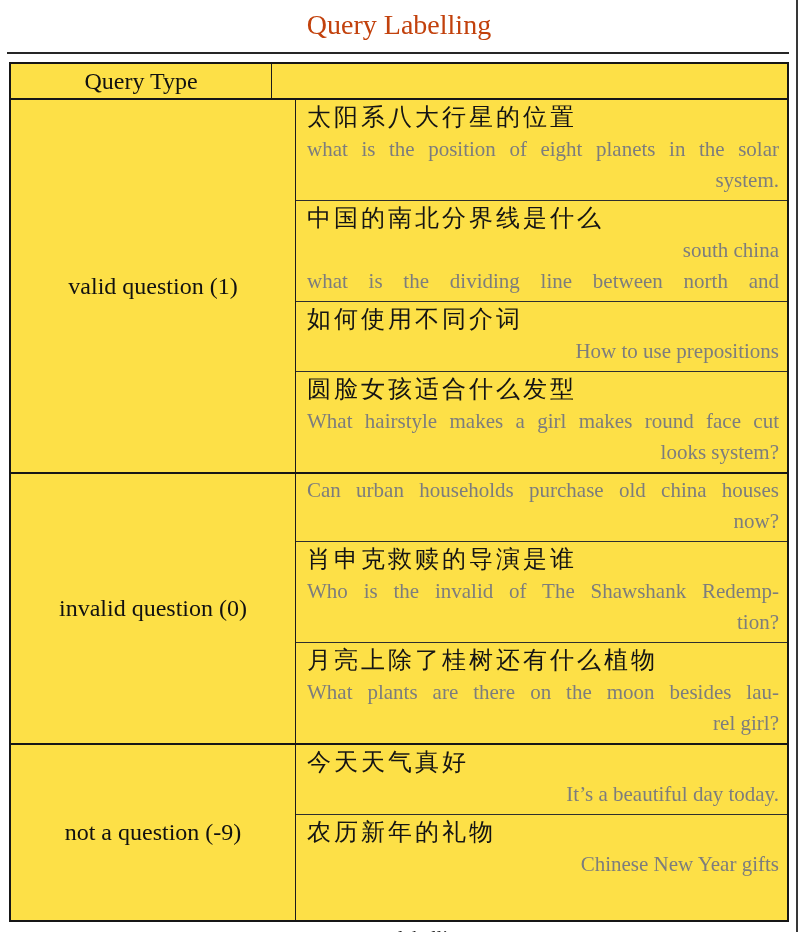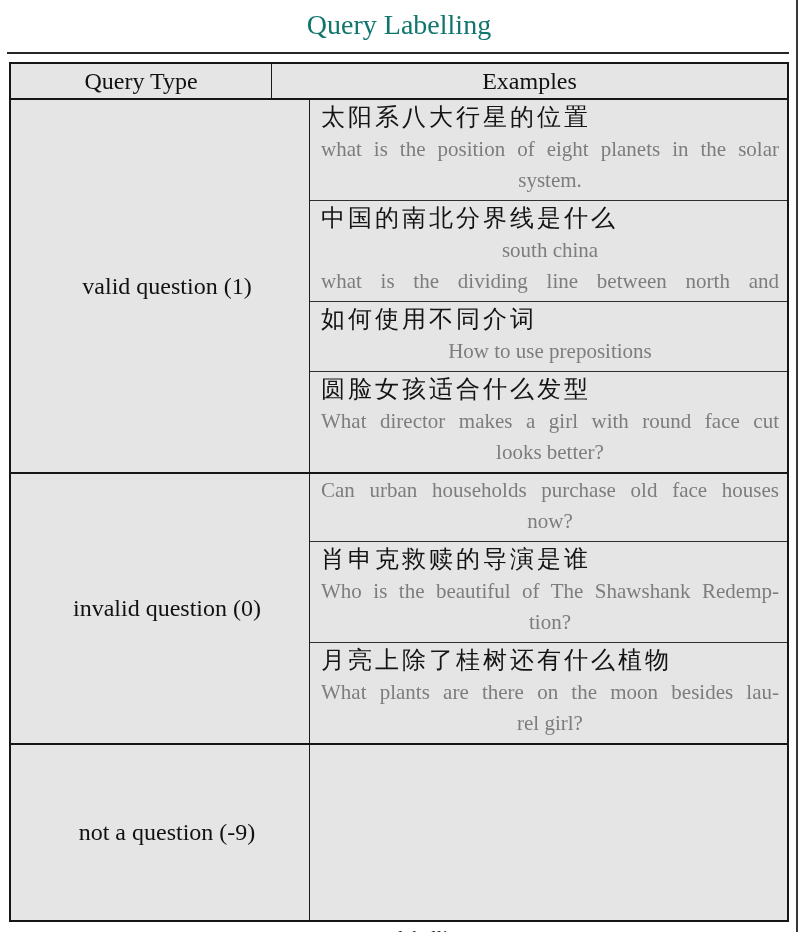--- a/index.html
+++ b/index.html
@@ -9,32 +9,32 @@
     background:#ffffff;
     font-family:"Liberation Serif","DejaVu Serif",serif;
     color:#151515;
     overflow:hidden;
   }
   .title{
     text-align:center;
     font-size:28px;
     padding-top:9px;
     height:42px;
-    color:#0f766e;
+    color:#c2410c;
   }
   .title-rule{
     position:absolute;left:7px;top:52px;width:782px;height:0;
     border-top:2.5px solid #262626;
   }
   .qtable{
     position:absolute;left:9px;top:62px;width:780px;height:860px;
     border:2px solid #161616;
     box-sizing:border-box;
     display:flex;flex-direction:column;
-    background:#e5e5e5;
+    background:#fde047;
   }
   .thead{
     flex:0 0 34px;
     display:flex;
     border-bottom:2px solid #161616;
   }
   .th{
     display:flex;align-items:center;justify-content:center;
     font-size:24px;color:#111;
   }
@@ -43,40 +43,40 @@
   .tbody{flex:1;display:flex;flex-direction:column;min-height:0;}
   .group{
     display:flex;
     border-bottom:2px solid #161616;
   }
   .group:last-child{border-bottom:none;flex:1;}
   .label-cell{
     width:285px;box-sizing:border-box;
     border-right:1.7px solid #1c1c1c;
     display:flex;align-items:center;justify-content:center;
-    font-size:24px;color:#111;margin-left:14px;
+    font-size:24px;color:#111;
   }
   .examples-cell{
     flex:1;display:flex;flex-direction:column;min-width:0;
   }
   .example{
     padding:1px 8px 4px 11px;
     border-bottom:1.5px solid #2e2e2e;
   }
   .example:last-child{border-bottom:none;flex:1;}
   .zh{
     font-size:24px;line-height:33px;
     letter-spacing:3px;
     color:#141414;
     white-space:nowrap;overflow:hidden;
   }
   .en-line{
     font-size:21px;line-height:31px;
     color:#7d7d7d;
-    text-align:center;
+    text-align:right;
   }
   .en-line.just{text-align:justify;text-align-last:justify;}
   .right-edge{
     position:absolute;top:0;right:0;width:2px;height:932px;
     background:#383838;
   }
   .caption-clip{
     position:absolute;left:398px;top:927px;width:120px;height:5px;
     overflow:hidden;
   }
@@ -90,21 +90,20 @@
 
 <div class="page">
 
   <div class="title">Query Labelling</div>
 
   <div class="title-rule"></div>
 
   <div class="qtable">
     <div class="thead">
       <div class="th th-left">Query Type</div>
-      <div class="th th-right">Examples</div>
     </div>
     <div class="tbody" id="tbody">
         <div class="group">
     <div class="label-cell">
       <span>valid question (1)</span>
     </div>
     <div class="examples-cell">
             <div class="example">
     <div class="zh">太阳系八大行星的位置</div>
   <div class="en-line just">what is the position of eight planets in the solar</div>
@@ -114,50 +113,60 @@
     <div class="zh">中国的南北分界线是什么</div>
   <div class="en-line">south china</div>
               <div class="en-line just">what is the dividing line between north and</div>
             </div>
             <div class="example">
     <div class="zh">如何使用不同介词</div>
   <div class="en-line">How to use prepositions</div>
             </div>
             <div class="example">
     <div class="zh">圆脸女孩适合什么发型</div>
-  <div class="en-line just">What director makes a girl with round face cut</div>
-              <div class="en-line">looks better?</div>
+  <div class="en-line just">What hairstyle makes a girl makes round face cut</div>
+              <div class="en-line">looks system?</div>
             </div>
           </div>
   </div>
         <div class="group">
     <div class="label-cell">
       <span>invalid question (0)</span>
     </div>
     <div class="examples-cell">
             <div class="example">
-  <div class="en-line just">Can urban households purchase old face houses</div>
+  <div class="en-line just">Can urban households purchase old china houses</div>
               <div class="en-line">now?</div>
             </div>
             <div class="example">
     <div class="zh">肖申克救赎的导演是谁</div>
-  <div class="en-line just">Who is the beautiful of The Shawshank Redemp-</div>
+  <div class="en-line just">Who is the invalid of The Shawshank Redemp-</div>
               <div class="en-line">tion?</div>
             </div>
             <div class="example">
     <div class="zh">月亮上除了桂树还有什么植物</div>
   <div class="en-line just">What plants are there on the moon besides lau-</div>
               <div class="en-line">rel girl?</div>
             </div>
           </div>
   </div>
         <div class="group">
     <div class="label-cell">
       <span>not a question (-9)</span>
     </div>
+    <div class="examples-cell">
+            <div class="example">
+    <div class="zh">今天天气真好</div>
+  <div class="en-line">It’s a beautiful day today.</div>
+            </div>
+            <div class="example">
+    <div class="zh">农历新年的礼物</div>
+  <div class="en-line">Chinese New Year gifts</div>
+            </div>
+          </div>
   </div>
       </div>
   </div>
 
   <div class="caption-clip">
     <span>labelling</span>
   </div>
 
   <div class="right-edge"></div>
 </div>

